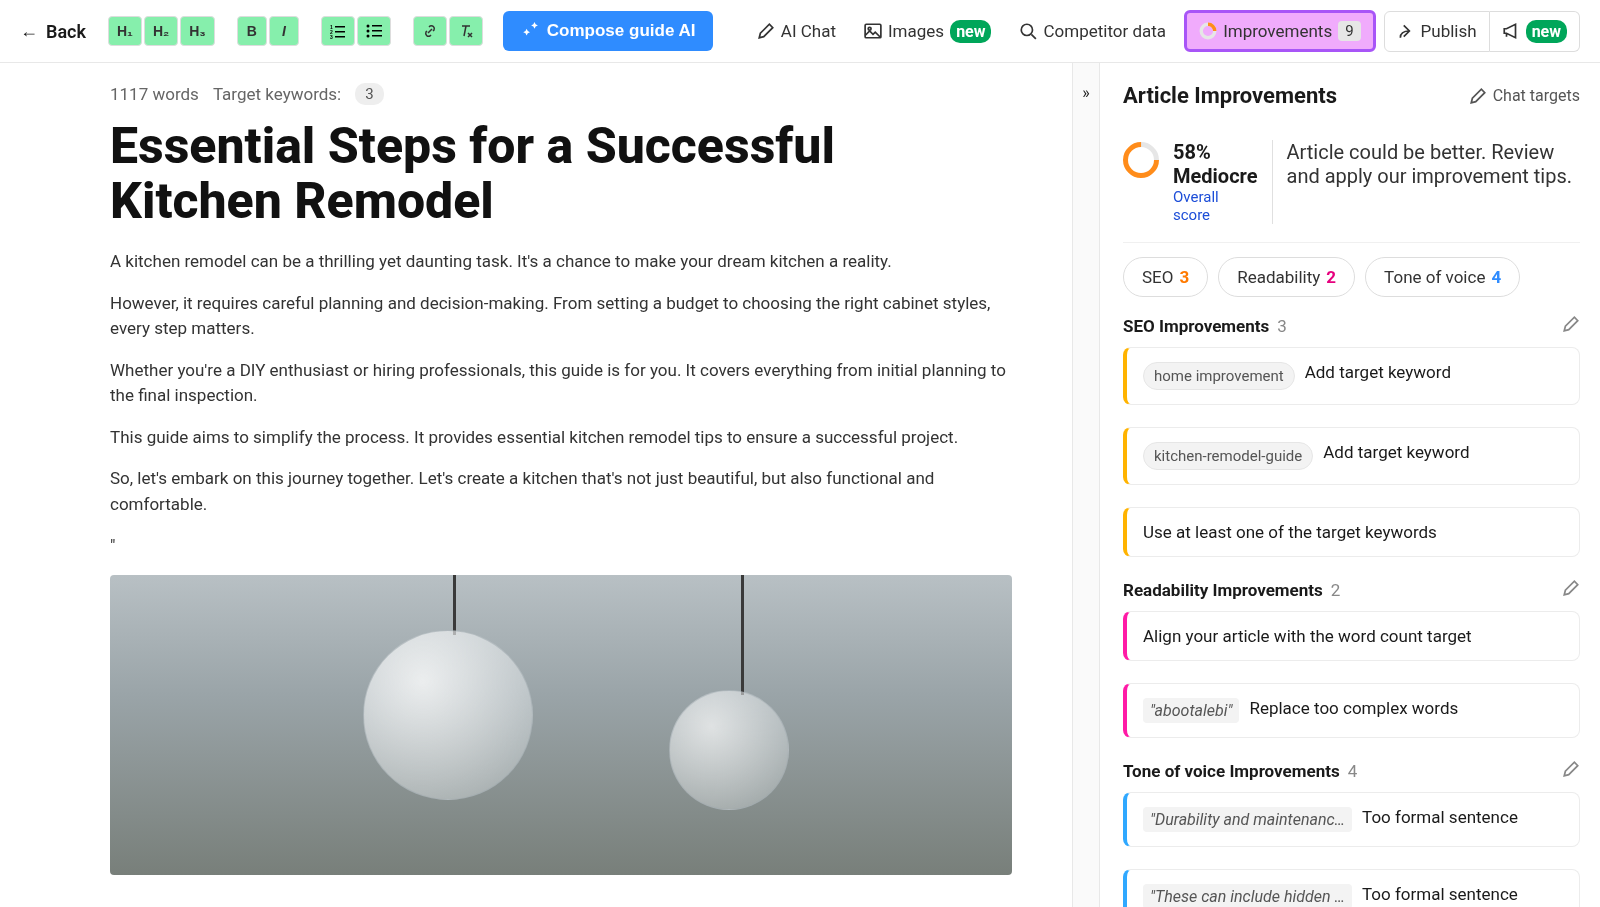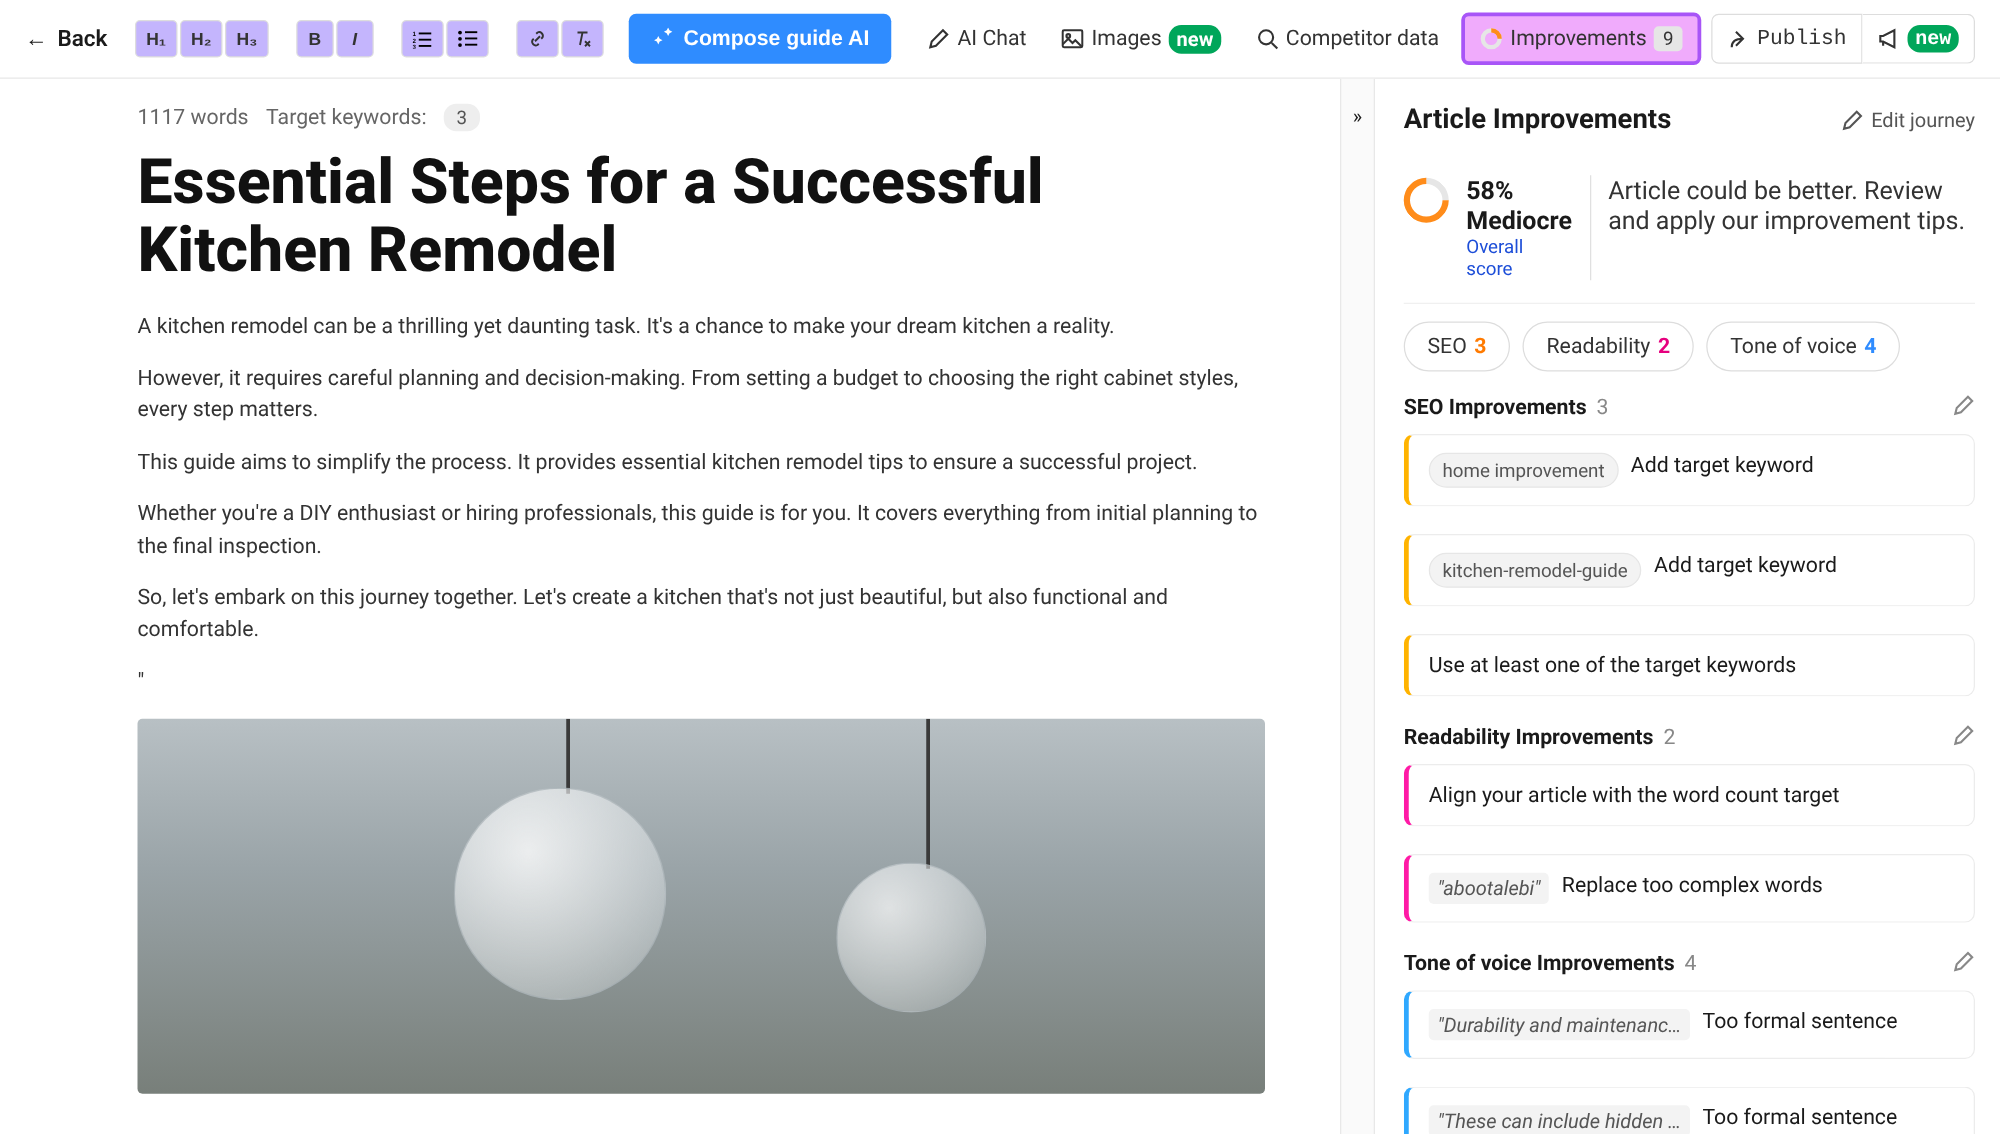--- a/index.html
+++ b/index.html
@@ -1,30 +1,30 @@
 <!DOCTYPE html>
 <html><head>
 <meta charset="utf-8">
 <style>
 * { box-sizing: border-box; margin: 0; padding: 0; }
 body { font-family: -apple-system, BlinkMacSystemFont, "Segoe UI", Roboto, Arial, sans-serif; background: #fff; color: #1a1a1a; }
 .topbar { display: flex; align-items: center; padding: 10px 20px; border-bottom: 1px solid #e8e8e8; gap: 8px; }
 .back-btn { display: flex; align-items: center; gap: 8px; font-size: 18px; font-weight: 600; cursor: pointer; }
 .back-arrow { font-size: 18px; }
 .toolbar-group { display: flex; gap: 2px; margin-left: 14px; }
-.tool-btn { border: 1px solid #ddd; background: #c4b5fd; padding: 6px 8px; border-radius: 4px; font-size: 14px; font-weight: 600; color: #333; cursor: pointer; min-width: 30px; text-align: center; }
+.tool-btn { border: 1px solid #ddd; background: #86efac; padding: 6px 8px; border-radius: 4px; font-size: 14px; font-weight: 600; color: #333; cursor: pointer; min-width: 30px; text-align: center; }
 .tool-btn svg { width: 16px; height: 16px; display: block; }
 .btn-compose { background: #2f8cff; color: #fff; border: none; padding: 10px 18px; border-radius: 6px; font-size: 17px; font-weight: 600; display: flex; align-items: center; gap: 8px; cursor: pointer; margin-left: 12px; }
 .spacer { flex: 1; }
 .topnav-item { display: flex; align-items: center; gap: 6px; font-size: 17px; color: #333; cursor: pointer; padding: 6px 10px; }
 .badge-new { background: #00a65a; color: #fff; font-size: 16px; font-weight: 700; padding: 2px 6px; border-radius: 10px; }
 .topnav-pill { display: flex; align-items: center; gap: 6px; font-size: 17px; color: #333; border: 1px solid #ddd; background: #fff; padding: 8px 12px; border-radius: 6px; cursor: pointer; }
 .improvements-pill { border: 3px solid #a855f7; background: #f0abfc; }
 .improvements-count { background: #e6e6e6; border-radius: 4px; padding: 1px 7px; font-size: 15px; }
-.publish-group { display: flex; gap: 0; font-family: Liberation Mono, monospace; }
+.publish-group { display: flex; gap: 0; }
 .publish-group .topnav-pill { border-radius: 6px 0 0 6px; }
 .publish-group .topnav-pill:last-child { border-radius: 0 6px 6px 0; border-left: none; }
 .main { display: flex; height: calc(907px - 60px); }
 .editor-col { flex: 1; padding: 20px 60px 0 110px; overflow-y: auto; }
 .meta-row { display: flex; align-items: center; gap: 14px; color: #666; font-size: 17px; margin-bottom: 14px; }
 .meta-badge { background: #eee; border-radius: 10px; padding: 2px 10px; font-size: 15px; color: #555; }
 .article-title { font-size: 50px; font-weight: 800; line-height: 1.1; margin-bottom: 20px; color: #111; }
 .article-p { font-size: 17px; line-height: 1.5; color: #333; margin-bottom: 16px; }
 .article-image { width: 100%; height: 300px; background: linear-gradient(180deg, #b8c0c4 0%, #9aa4a8 40%, #787f7a 100%); border-radius: 4px; position: relative; overflow: hidden; margin-top: 10px; }
 .pendant1 { position: absolute; left: 38%; top: 0; width: 3px; height: 60px; background: #3a3a3a; }
@@ -177,22 +177,22 @@
 <div class="main">
   <div class="editor-col">
     <div class="meta-row">
       <span>1117 words</span>
       <span>Target keywords:</span>
       <span class="meta-badge">3</span>
     </div>
     <h1 class="article-title">Essential Steps for a Successful Kitchen Remodel</h1>
     <p class="article-p">A kitchen remodel can be a thrilling yet daunting task. It's a chance to make your dream kitchen a reality.</p>
     <p class="article-p">However, it requires careful planning and decision-making. From setting a budget to choosing the right cabinet styles, every step matters.</p>
+    <p class="article-p">Whether you're a DIY enthusiast or hiring professionals, this guide is for you. It covers everything from initial planning to the final inspection.</p>
     <p class="article-p">This guide aims to simplify the process. It provides essential kitchen remodel tips to ensure a successful project.</p>
-    <p class="article-p">Whether you're a DIY enthusiast or hiring professionals, this guide is for you. It covers everything from initial planning to the final inspection.</p>
     <p class="article-p">So, let's embark on this journey together. Let's create a kitchen that's not just beautiful, but also functional and comfortable.</p>
     <p class="article-p">"</p>
     <div class="article-image">
       <div class="pendant1"></div>
         <div class="bulb1"></div>
       <div class="pendant2"></div>
         <div class="bulb2"></div>
     </div>
   </div>
 
@@ -200,21 +200,21 @@
     <span>»</span>
   </div>
 
   <div class="right-col">
     <div class="panel-header">
       <div class="panel-title">Article Improvements</div>
       <div class="edit-targets">
         <svg class="icon-svg" viewBox="0 0 16 16" fill="none" stroke="#555" stroke-width="1.5">
             <path d="M2 14l1-4 8-8 3 3-8 8-4 1z"></path>
           </svg>
-        <span>Edit journey</span>
+        <span>Chat targets</span>
       </div>
     </div>
 
     <div class="score-row">
       <div class="score-ring"></div>
       <div class="score-text">
         <span class="score-main">58% Mediocre</span>
         <span class="score-sub">Overall score</span>
       </div>
       <div class="score-desc">Article could be better. Review and apply our improvement tips.</div>

